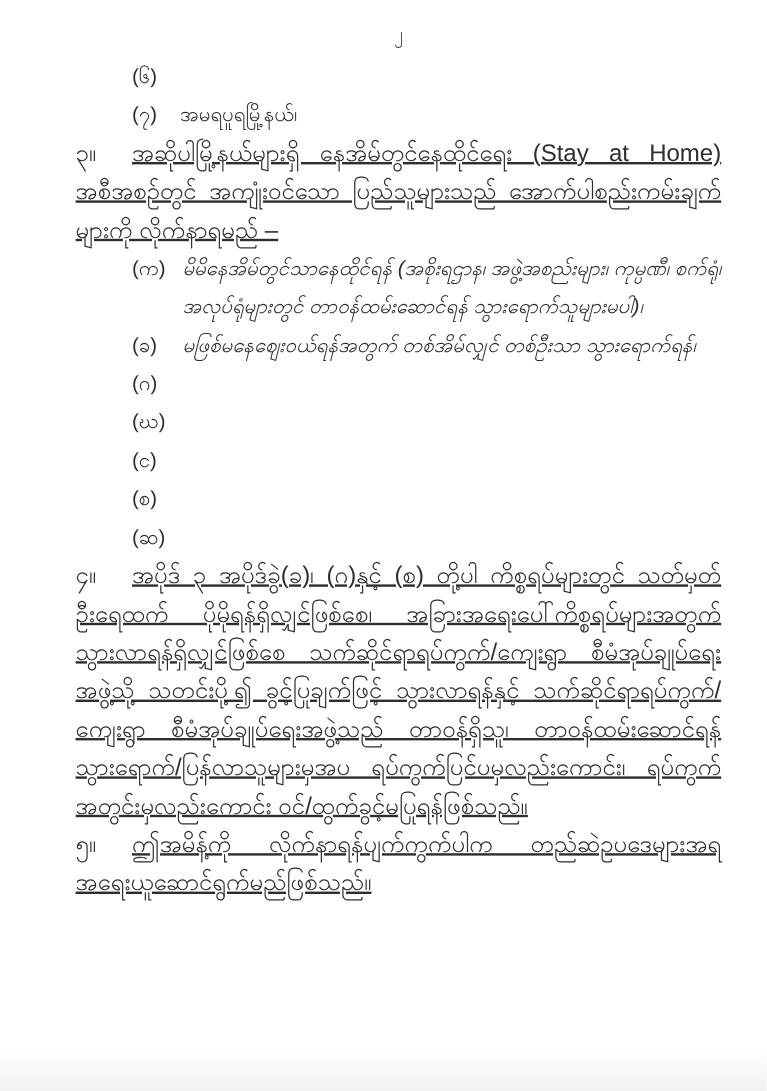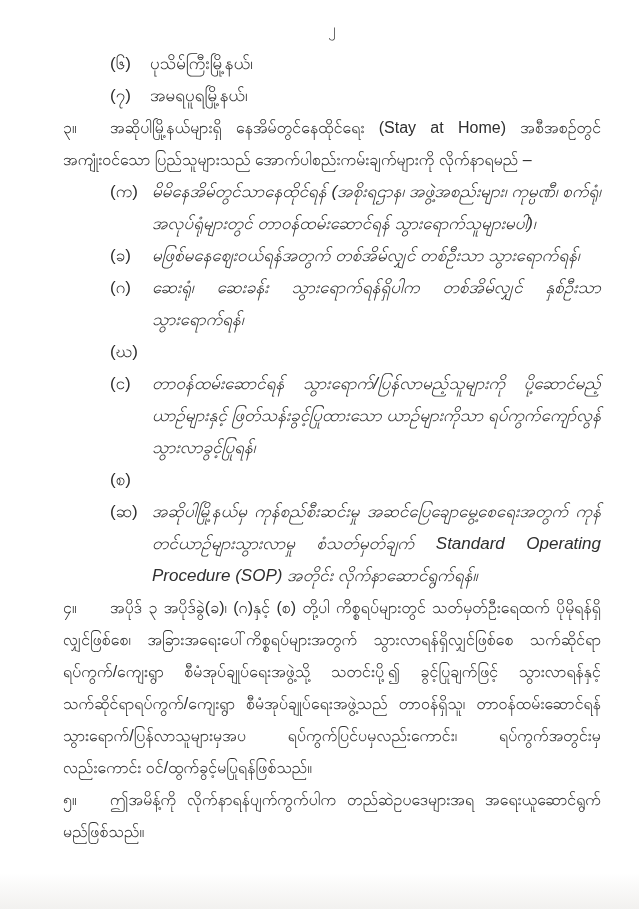--- a/index.html
+++ b/index.html
@@ -33,24 +33,25 @@
     display: flex;
     padding-left: 47px;
     font-size: 17px;
     line-height: 32px;
   }
   .tl-label {
     flex: none;
     width: 40px;
   }
   .para {
-    font-size: 16px;
+    font-size: 20px;
     line-height: 32px;
     text-align: justify;
     margin: 0;
+    text-decoration: underline;
   }
   .pnum {
     display: inline-block;
     width: 47px;
   }
   .sub-item {
     display: flex;
     padding-left: 47px;
     font-size: 17px;
     line-height: 32px;
@@ -67,53 +68,49 @@
 </style>
 </head>
 <body>
 
 <div class="page">
 
   <div class="page-number">၂</div>
 
   <div class="top-item">
     <span class="tl-label">(၆)</span>
-    <span class="tl-text">ပုသိမ်ကြီးမြို့နယ်၊</span>
   </div>
   <div class="top-item">
     <span class="tl-label">(၇)</span>
     <span class="tl-text">အမရပူရမြို့နယ်၊</span>
   </div>
 
   <p class="para"><span class="pnum">၃။</span><span>အဆိုပါမြို့နယ်များရှိ နေအိမ်တွင်နေထိုင်ရေး (Stay at Home) အစီအစဉ်တွင် အကျုံးဝင်သော ပြည်သူများသည် အောက်ပါစည်းကမ်းချက်များကို လိုက်နာရမည် –</span></p>
 
   <div class="sub-item">
     <span class="sub-label">(က)</span>
     <span class="sub-text">မိမိနေအိမ်တွင်သာနေထိုင်ရန် (အစိုးရဌာန၊ အဖွဲ့အစည်းများ၊ ကုမ္ပဏီ၊ စက်ရုံ၊ အလုပ်ရုံများတွင် တာဝန်ထမ်းဆောင်ရန် သွားရောက်သူများမပါ)၊</span>
   </div>
   <div class="sub-item">
     <span class="sub-label">(ခ)</span>
     <span class="sub-text">မဖြစ်မနေဈေးဝယ်ရန်အတွက် တစ်အိမ်လျှင် တစ်ဦးသာ သွားရောက်ရန်၊</span>
   </div>
   <div class="sub-item">
     <span class="sub-label">(ဂ)</span>
-    <span class="sub-text">ဆေးရုံ၊ ဆေးခန်း သွားရောက်ရန်ရှိပါက တစ်အိမ်လျှင် နှစ်ဦးသာ သွားရောက်ရန်၊</span>
   </div>
   <div class="sub-item">
     <span class="sub-label">(ဃ)</span>
   </div>
   <div class="sub-item">
     <span class="sub-label">(င)</span>
-    <span class="sub-text">တာဝန်ထမ်းဆောင်ရန် သွားရောက်/ပြန်လာမည့်သူများကို ပို့ဆောင်မည့် ယာဉ်များနှင့် ဖြတ်သန်းခွင့်ပြုထားသော ယာဉ်များကိုသာ ရပ်ကွက်ကျော်လွန် သွားလာခွင့်ပြုရန်၊</span>
   </div>
   <div class="sub-item">
     <span class="sub-label">(စ)</span>
   </div>
   <div class="sub-item">
     <span class="sub-label">(ဆ)</span>
-    <span class="sub-text">အဆိုပါမြို့နယ်မှ ကုန်စည်စီးဆင်းမှု အဆင်ပြေချောမွေ့စေရေးအတွက် ကုန်တင်ယာဉ်များသွားလာမှု စံသတ်မှတ်ချက် Standard Operating Procedure (SOP) အတိုင်း လိုက်နာဆောင်ရွက်ရန်။</span>
   </div>
 
   <p class="para"><span class="pnum">၄။</span><span>အပိုဒ် ၃ အပိုဒ်ခွဲ(ခ)၊ (ဂ)နှင့် (စ) တို့ပါ ကိစ္စရပ်များတွင် သတ်မှတ်ဦးရေထက် ပိုမိုရန်ရှိလျှင်ဖြစ်စေ၊ အခြားအရေးပေါ်ကိစ္စရပ်များအတွက် သွားလာရန်ရှိလျှင်ဖြစ်စေ သက်ဆိုင်ရာရပ်ကွက်/ကျေးရွာ စီမံအုပ်ချုပ်ရေးအဖွဲ့သို့ သတင်းပို့၍ ခွင့်ပြုချက်ဖြင့် သွားလာရန်နှင့် သက်ဆိုင်ရာရပ်ကွက်/ကျေးရွာ စီမံအုပ်ချုပ်ရေးအဖွဲ့သည် တာဝန်ရှိသူ၊ တာဝန်ထမ်းဆောင်ရန် သွားရောက်/ပြန်လာသူများမှအပ ရပ်ကွက်ပြင်ပမှလည်းကောင်း၊ ရပ်ကွက်အတွင်းမှလည်းကောင်း ဝင်/ထွက်ခွင့်မပြုရန်ဖြစ်သည်။</span></p>
 
   <p class="para"><span class="pnum">၅။</span><span>ဤအမိန့်ကို လိုက်နာရန်ပျက်ကွက်ပါက တည်ဆဲဥပဒေများအရ အရေးယူဆောင်ရွက်မည်ဖြစ်သည်။</span></p>
 
 </div>
 
 </body></html>

